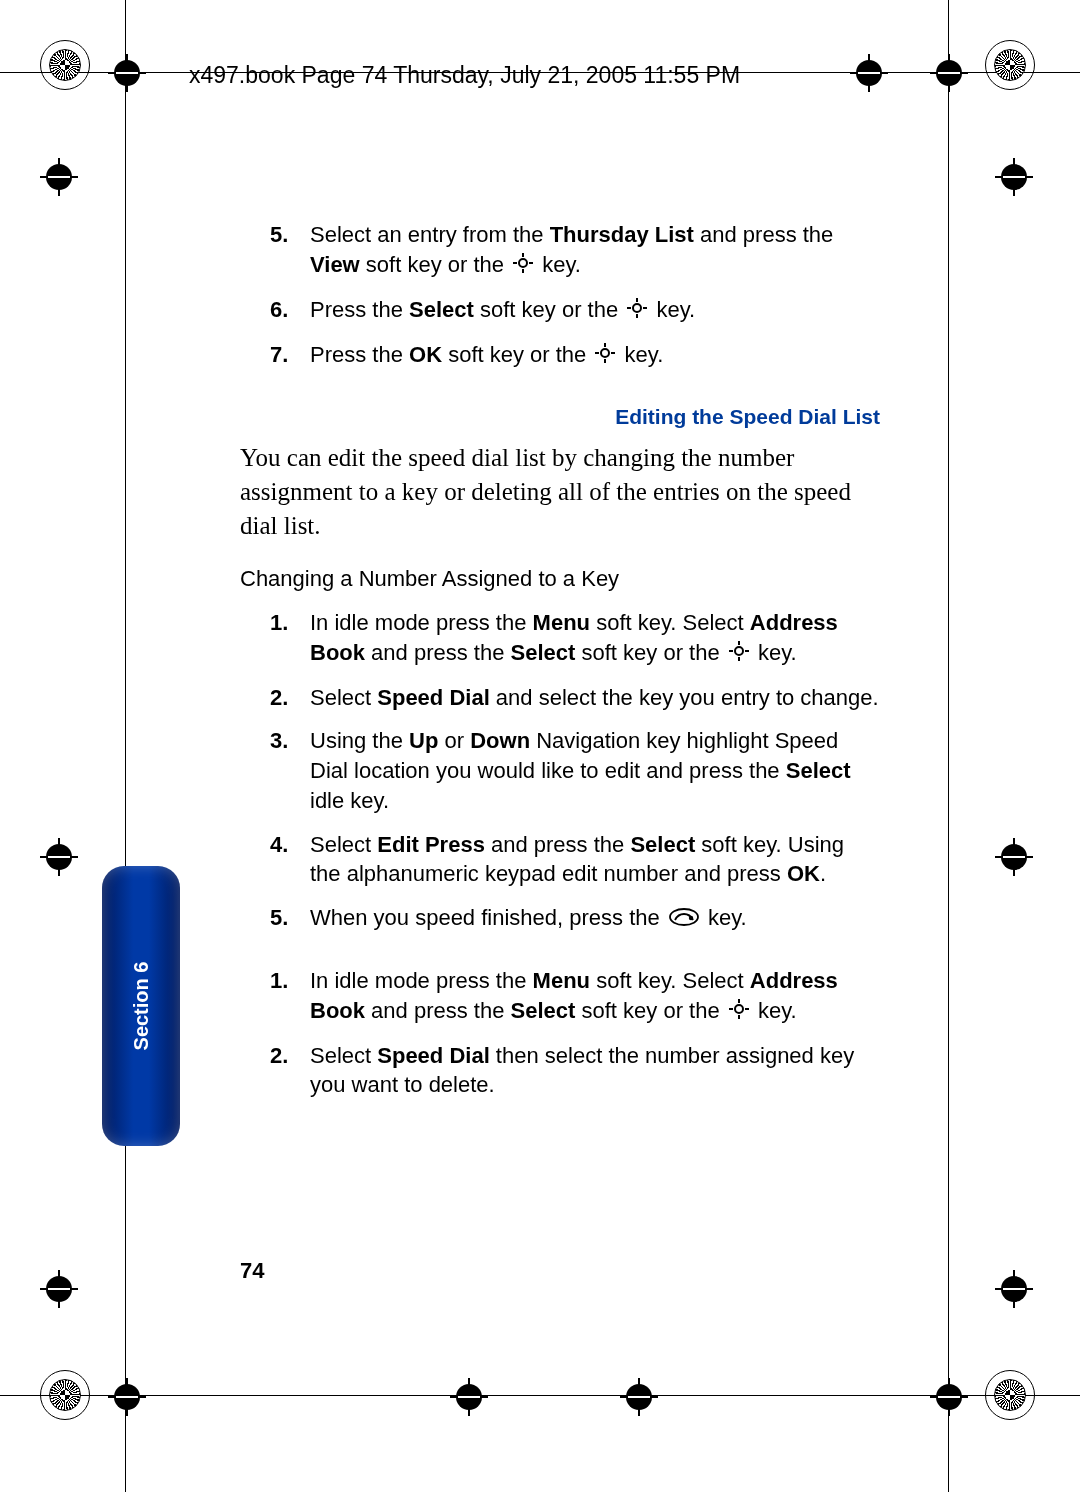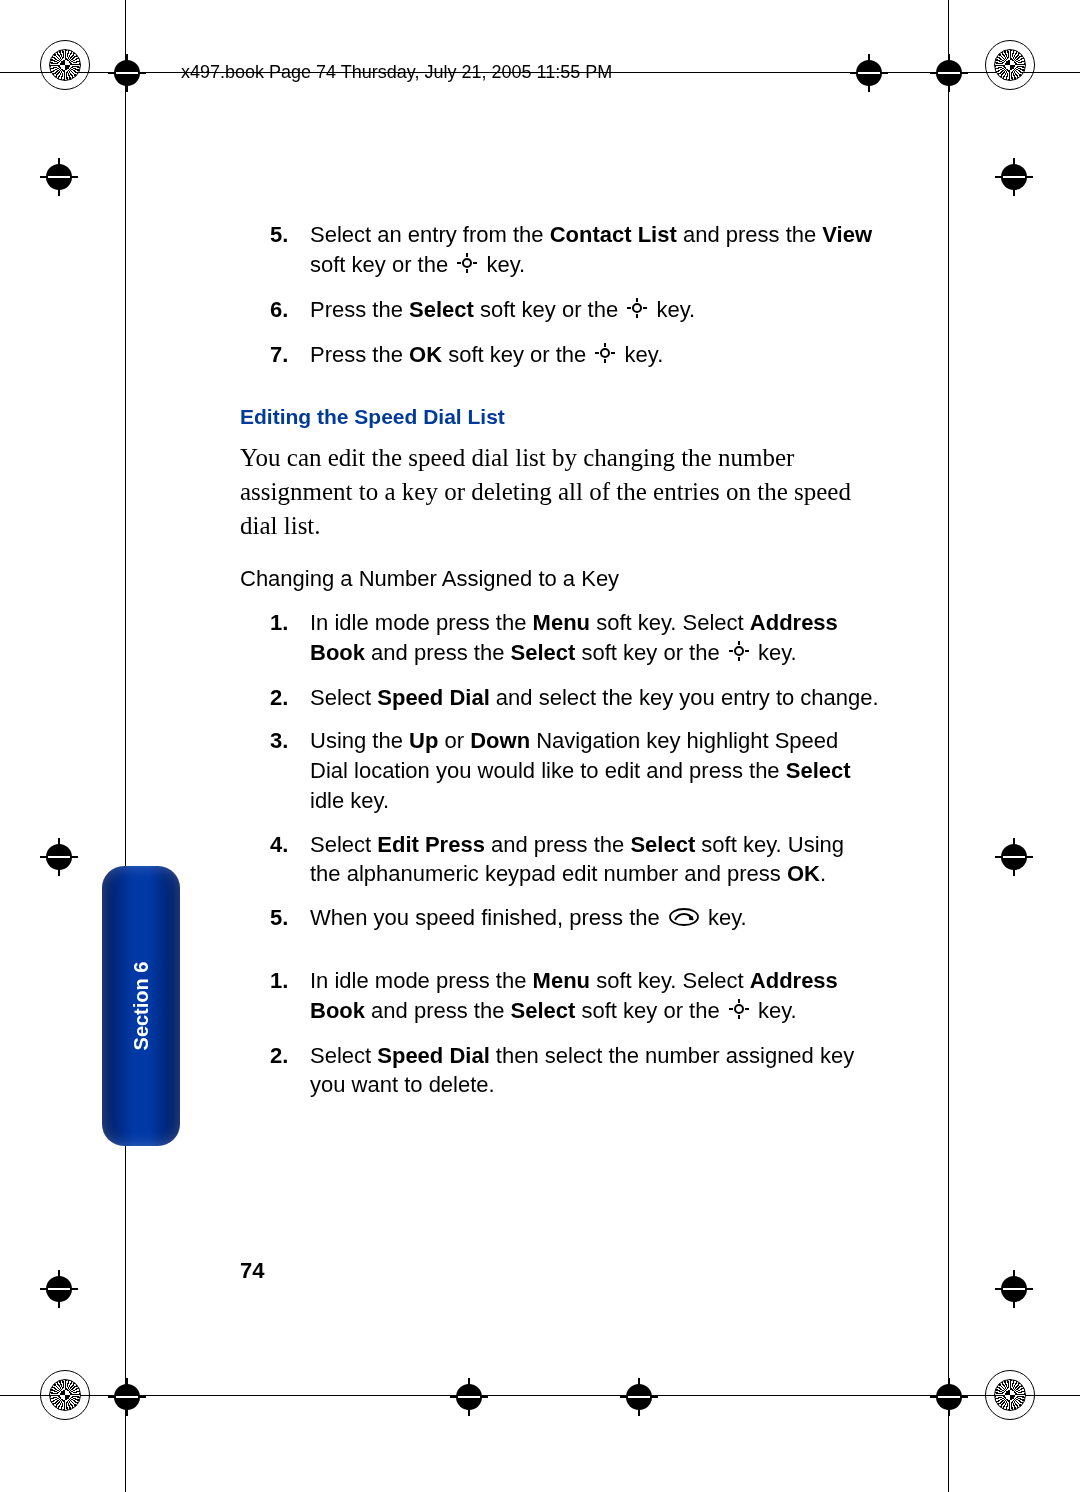--- a/index.html
+++ b/index.html
@@ -13,28 +13,28 @@
   .reg{position:absolute;width:50px;height:50px;}
   .reg .c1{position:absolute;inset:0;border:1px solid #000;border-radius:50%;}
   .reg .c2{position:absolute;left:9px;top:9px;right:9px;bottom:9px;border:1px solid #000;border-radius:50%;background:
     repeating-conic-gradient(#000 0 6deg,#fff 6deg 12deg);}
   .mark{position:absolute;width:38px;height:38px;}
   .mark .disc{position:absolute;inset:6px;border-radius:50%;background:#000;}
   .mark .hb{position:absolute;top:50%;left:0;right:0;height:2px;margin-top:-1px;background:#000;}
   .mark .vb{position:absolute;left:50%;top:0;bottom:0;width:2px;margin-left:-1px;background:#000;}
   .mark .hi{position:absolute;top:50%;left:8px;right:8px;height:2px;margin-top:-1px;background:#fff;}
 
-  .header-text{position:absolute;left:181px;top:62px;font-size:18px;color:#000;}
+  .header-text{position:absolute;left:189px;top:62px;font-size:23px;color:#000;}
 
   .content{position:absolute;left:240px;top:220px;width:640px;font-size:22px;line-height:1.35;}
   ol.steps{list-style:none;margin:0 0 18px 0;padding:0;}
   ol.steps li{position:relative;padding:0 0 14px 70px;}
   ol.steps li .num{position:absolute;left:30px;top:0;font-weight:bold;}
   .inline-icon{display:inline-block;vertical-align:middle;margin:0 3px;}
-  .sect-blue{color:#003b9a;font-weight:bold;font-size:21px;margin:8px 0 10px 0;}
+  .sect-blue{color:#003b9a;font-weight:bold;font-size:21px;margin:8px 0 10px 0;text-align:right;}
   .para{font-family:Georgia,'Times New Roman',serif;font-size:25px;line-height:1.35;margin:0 0 22px 0;}
   .sub-head{font-weight:normal;font-size:22px;margin:8px 0 14px 0;font-family:Arial,Helvetica,sans-serif;}
 
   .section-tab{position:absolute;left:102px;top:866px;width:78px;height:280px;border-radius:22px;
     background:linear-gradient(90deg,#001a5e,#0039a6 40%,#0039a6 60%,#001a5e);
     box-shadow:inset 0 0 14px rgba(255,255,255,.25);}
   .section-tab .txt{position:absolute;left:50%;top:50%;transform:translate(-50%,-50%) rotate(-90deg);
     color:#fff;font-weight:bold;font-size:20px;white-space:nowrap;}
   .page-num{position:absolute;left:240px;top:1258px;font-weight:bold;font-size:22px;}
 
@@ -150,21 +150,21 @@
 
   <div class="section-tab">
     <span class="txt">Section 6</span>
   </div>
 
   <div class="content">
 
     <ol class="steps">
       <li>
         <span class="num">5.</span>
-        <span>Select an entry from the </span><b>Contact List</b><span> and press the </span><b>View</b><span> soft key or the </span><span class="inline-icon"><svg width="20" height="20" viewBox="0 0 20 20">
+        <span>Select an entry from the </span><b>Thursday List</b><span> and press the </span><b>View</b><span> soft key or the </span><span class="inline-icon"><svg width="20" height="20" viewBox="0 0 20 20">
               <circle cx="10" cy="10" r="4" fill="none" stroke="#000" stroke-width="2"></circle>
               <path d="M10 0v4M10 16v4M0 10h4M16 10h4" stroke="#000" stroke-width="2"></path>
             </svg></span><span> key.</span>
       </li>
       <li>
         <span class="num">6.</span>
         <span>Press the </span><b>Select</b><span> soft key or the </span><span class="inline-icon"><svg width="20" height="20" viewBox="0 0 20 20">
               <circle cx="10" cy="10" r="4" fill="none" stroke="#000" stroke-width="2"></circle>
               <path d="M10 0v4M10 16v4M0 10h4M16 10h4" stroke="#000" stroke-width="2"></path>
             </svg></span><span> key.</span>

